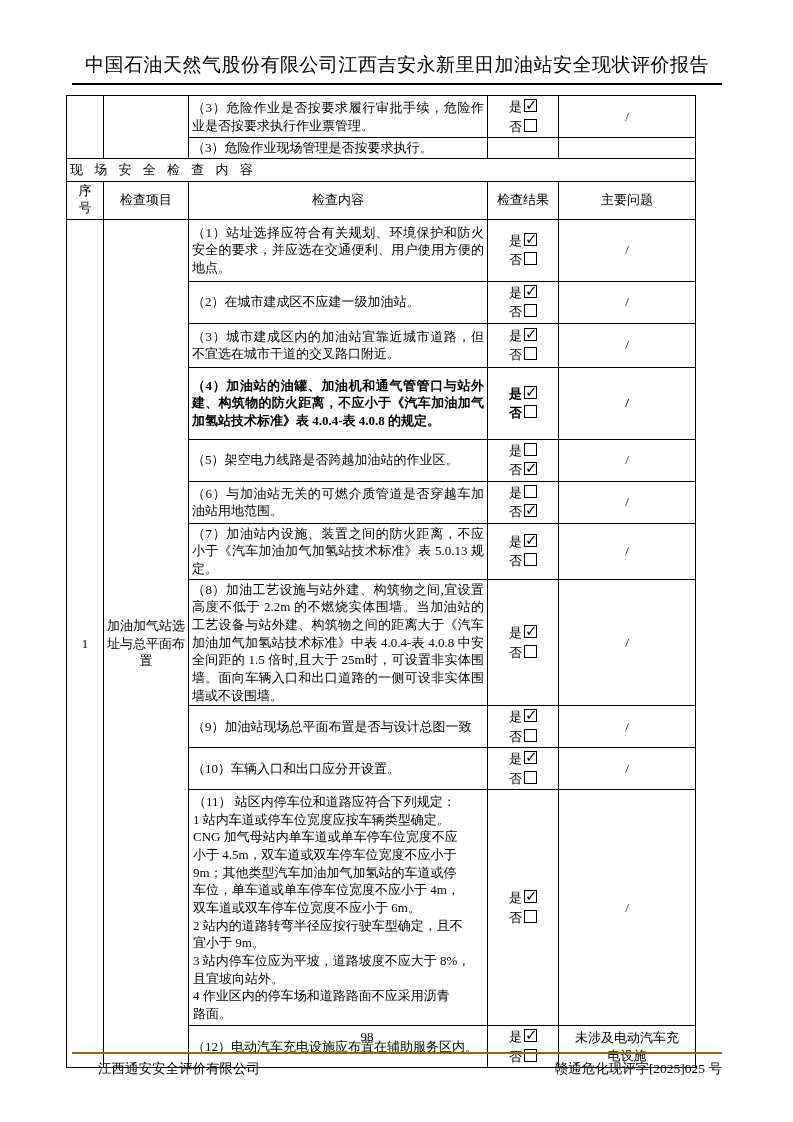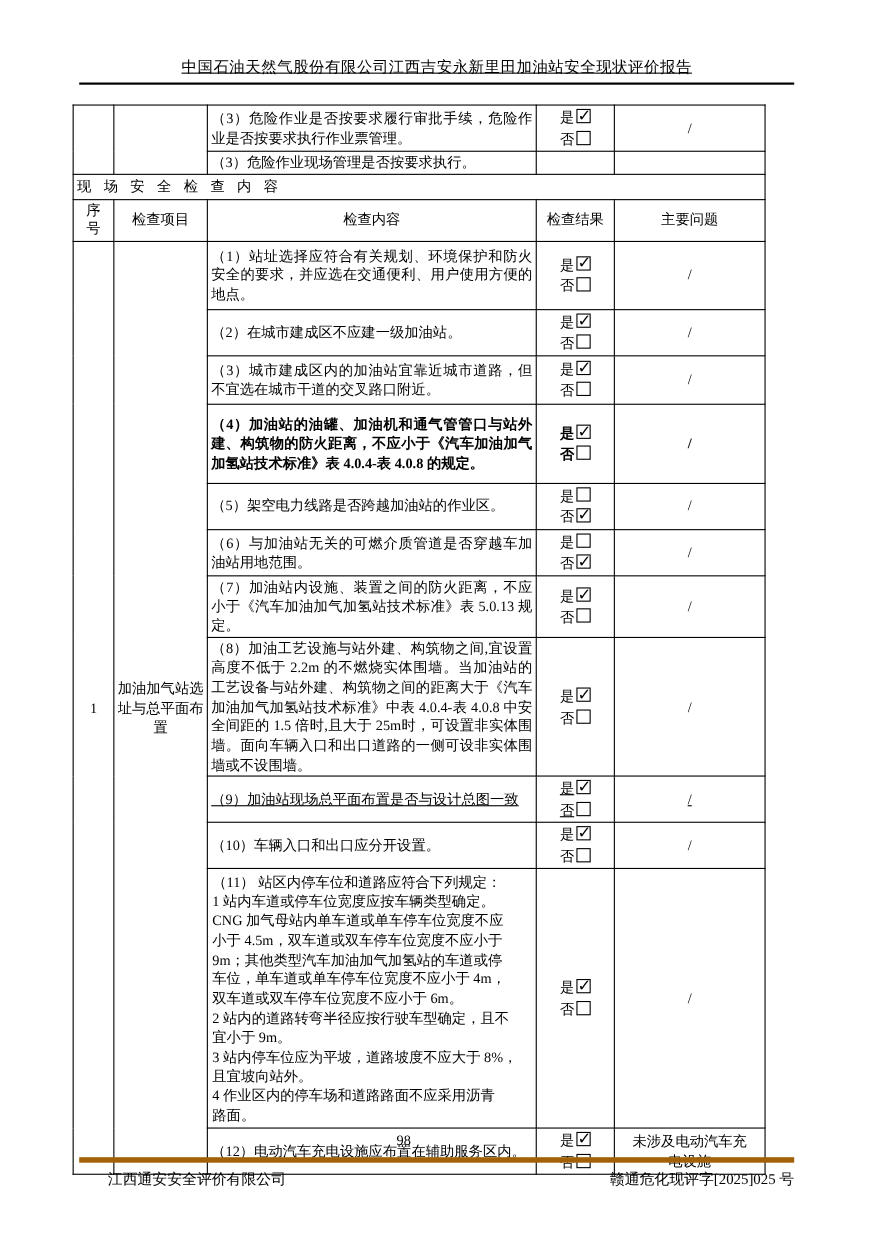--- a/index.html
+++ b/index.html
@@ -10,21 +10,21 @@
     color:#000;
     font-family:"Liberation Serif","DejaVu Serif",serif;
     overflow:hidden;
   }
   .doc-header{
     position:absolute;top:52px;left:72px;width:650px;
     text-align:center;
     padding-bottom:5px;
     border-bottom:2px solid #000;
   }
-  .doc-title{font-size:14px;letter-spacing:0.5px;white-space:nowrap;text-decoration:underline;}
+  .doc-title{font-size:19px;letter-spacing:0.5px;white-space:nowrap;}
   .insp-table{
     position:absolute;top:95px;left:66px;width:629px;
     border-collapse:collapse;table-layout:fixed;
   }
   .insp-table td{
     border:1px solid #000;
     padding:1px 3px;
     font-size:13px;
     line-height:1.36;
     vertical-align:middle;
@@ -50,21 +50,21 @@
     position:absolute;left:0px;top:-6px;
     font-size:15px;font-weight:bold;
     font-family:"DejaVu Sans",sans-serif;
   }
   .page-number{
     position:absolute;top:1029px;left:0;width:734px;
     text-align:center;font-size:13px;
   }
   .page-footer{
     position:absolute;top:1052px;left:72px;width:650px;
-    border-top:5px solid #a16207;
+    border-top:2px solid #a16207;
     padding-top:6px;
     display:flex;justify-content:space-between;
     font-size:13.5px;
   }
   .footer-company{margin-left:26px;}
 </style>
 </head>
 <body>
 
 <div class="page">
@@ -166,21 +166,21 @@
           <td class="problem-cell">/</td>
         </tr>
         <tr style="height: 125px; border-radius: 18px;">
           <td class="content-cell">（8）加油工艺设施与站外建、构筑物之间,宜设置高度不低于 2.2m 的不燃烧实体围墙。当加油站的工艺设备与站外建、构筑物之间的距离大于《汽车加油加气加氢站技术标准》中表 4.0.4-表 4.0.8 中安全间距的 1.5 倍时,且大于 25m时，可设置非实体围墙。面向车辆入口和出口道路的一侧可设非实体围墙或不设围墙。</td>
           <td class="result-cell">
             <div class="cb-line"><span>是</span><span class="cb checked"></span></div>
             <div class="cb-line"><span>否</span><span class="cb"></span></div>
           </td>
           <td class="problem-cell">/</td>
         </tr>
-        <tr style="height: 37px; text-decoration: underline;">
+        <tr style="height: 37px;">
           <td class="content-cell">（9）加油站现场总平面布置是否与设计总图一致</td>
           <td class="result-cell">
             <div class="cb-line"><span>是</span><span class="cb checked"></span></div>
             <div class="cb-line"><span>否</span><span class="cb"></span></div>
           </td>
           <td class="problem-cell">/</td>
         </tr>
         <tr style="height: 35px;">
           <td class="content-cell">（10）车辆入口和出口应分开设置。</td>
           <td class="result-cell">

